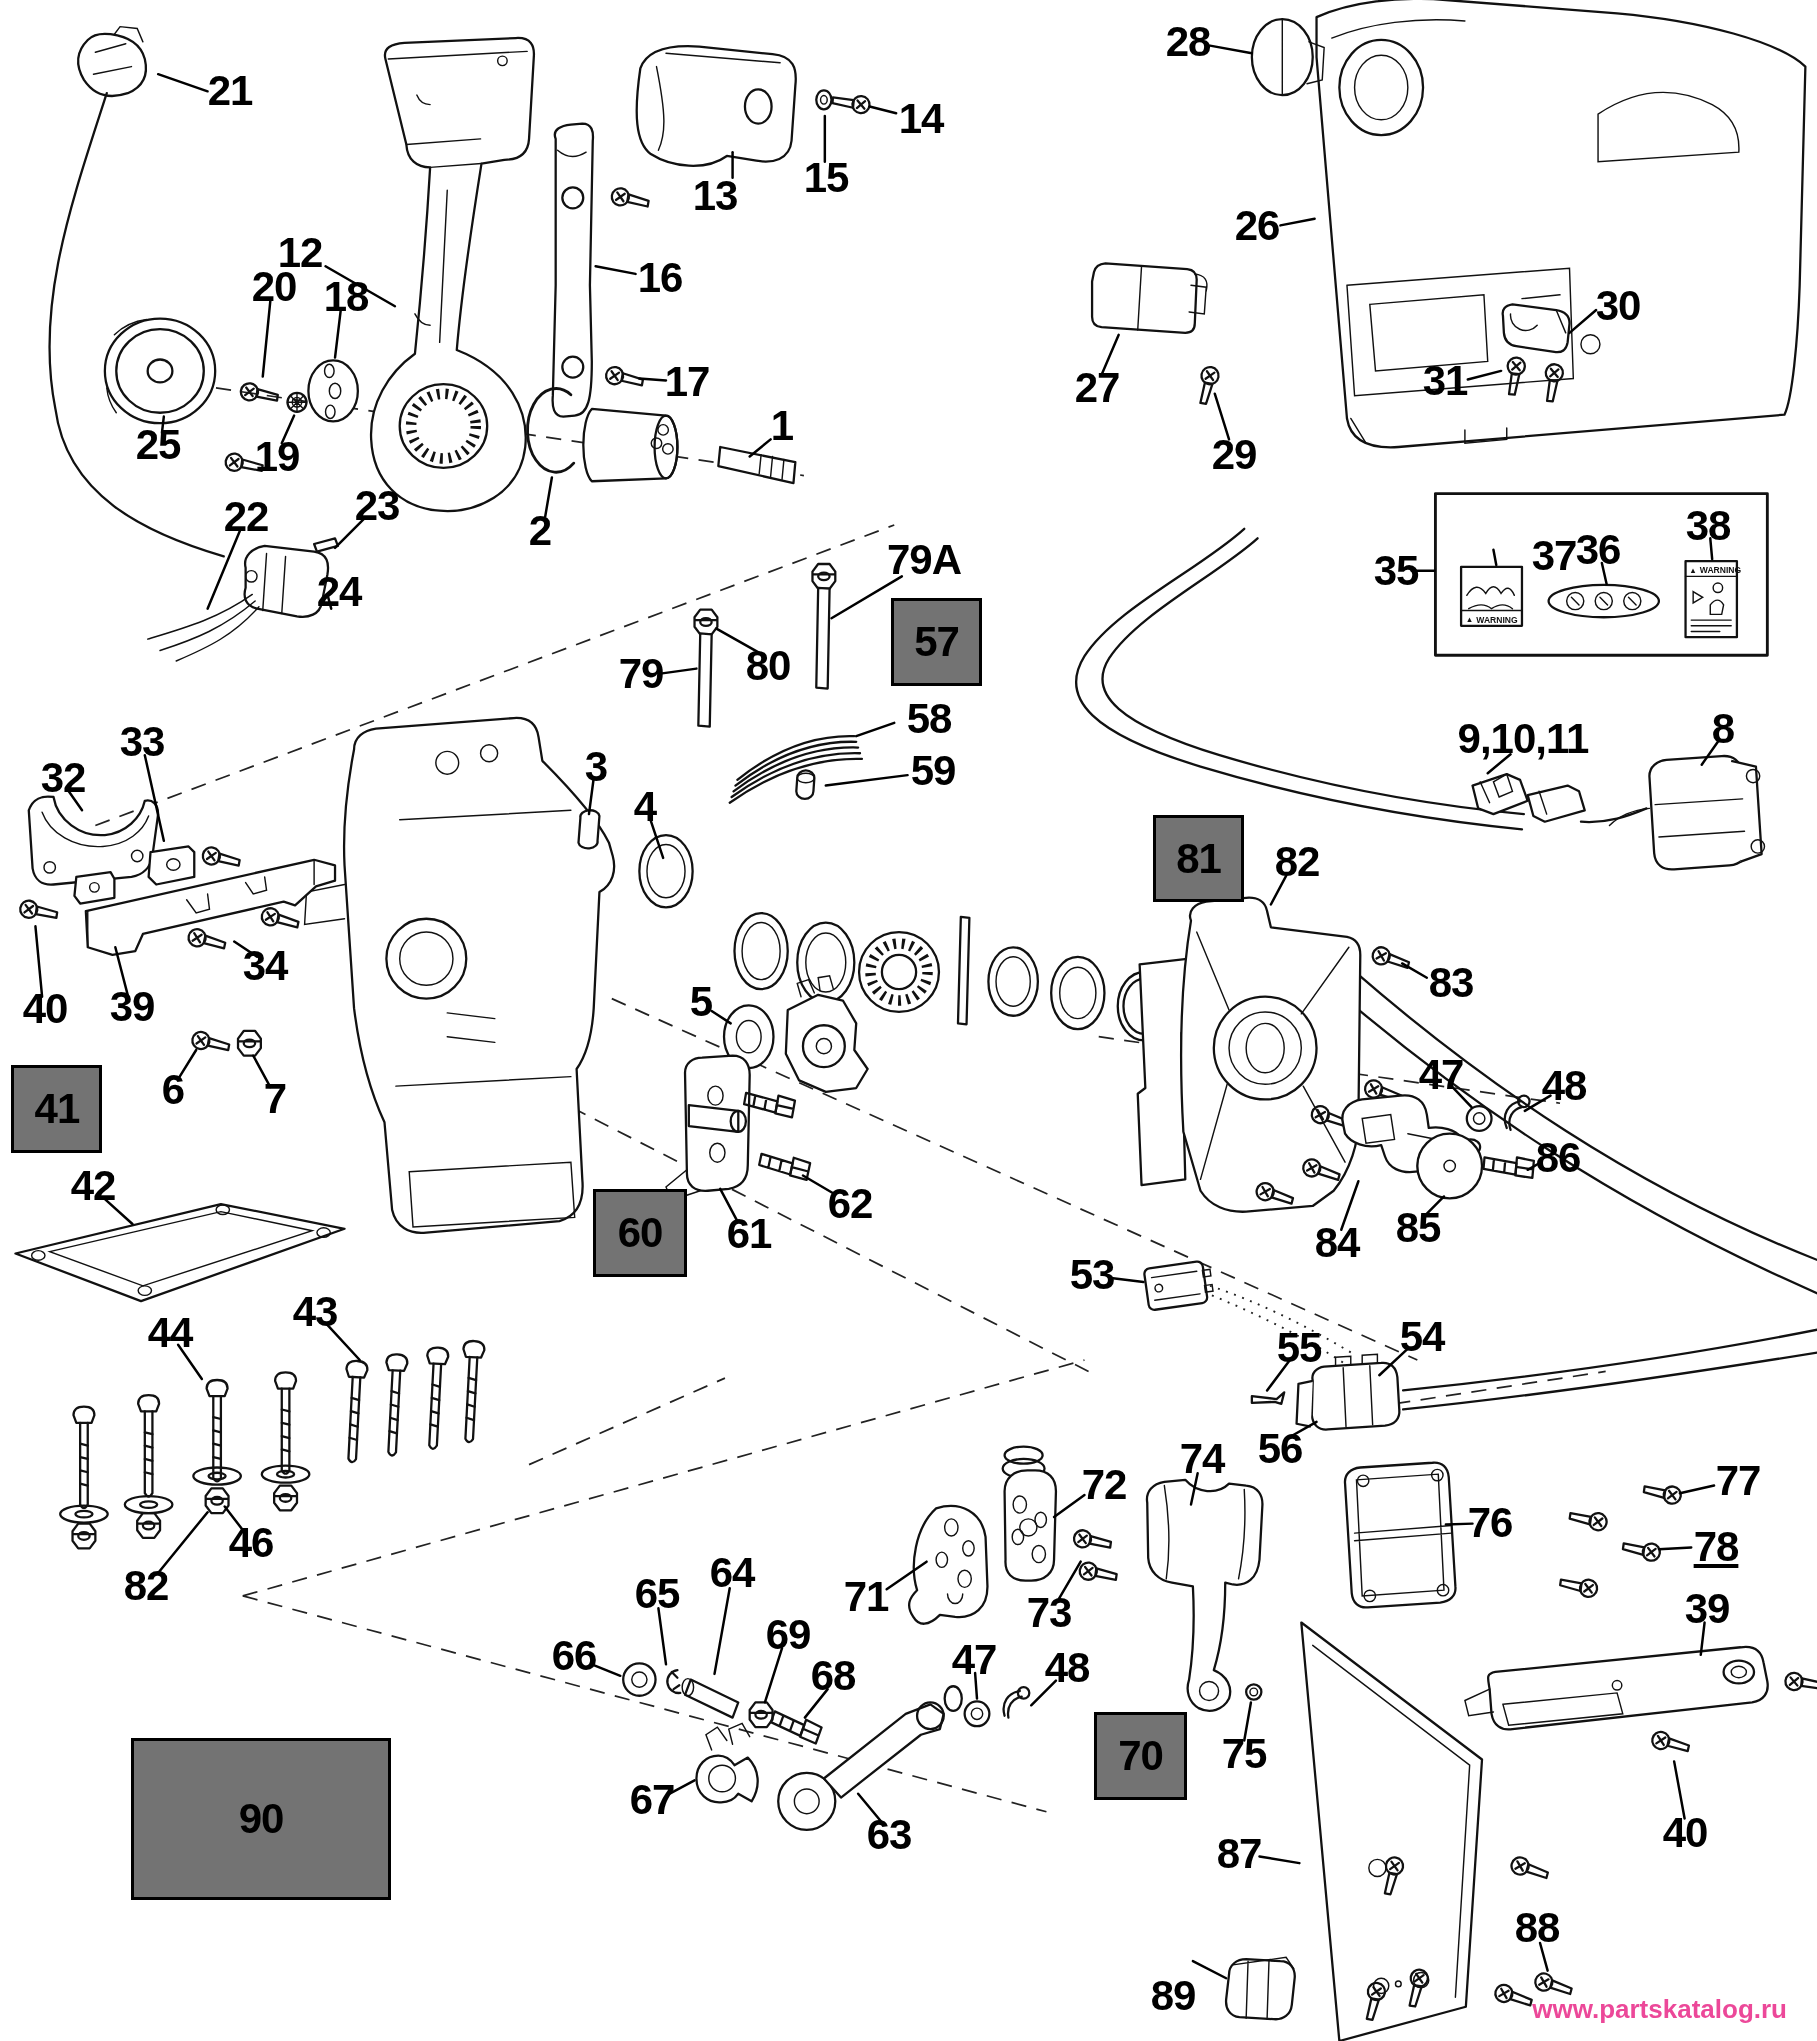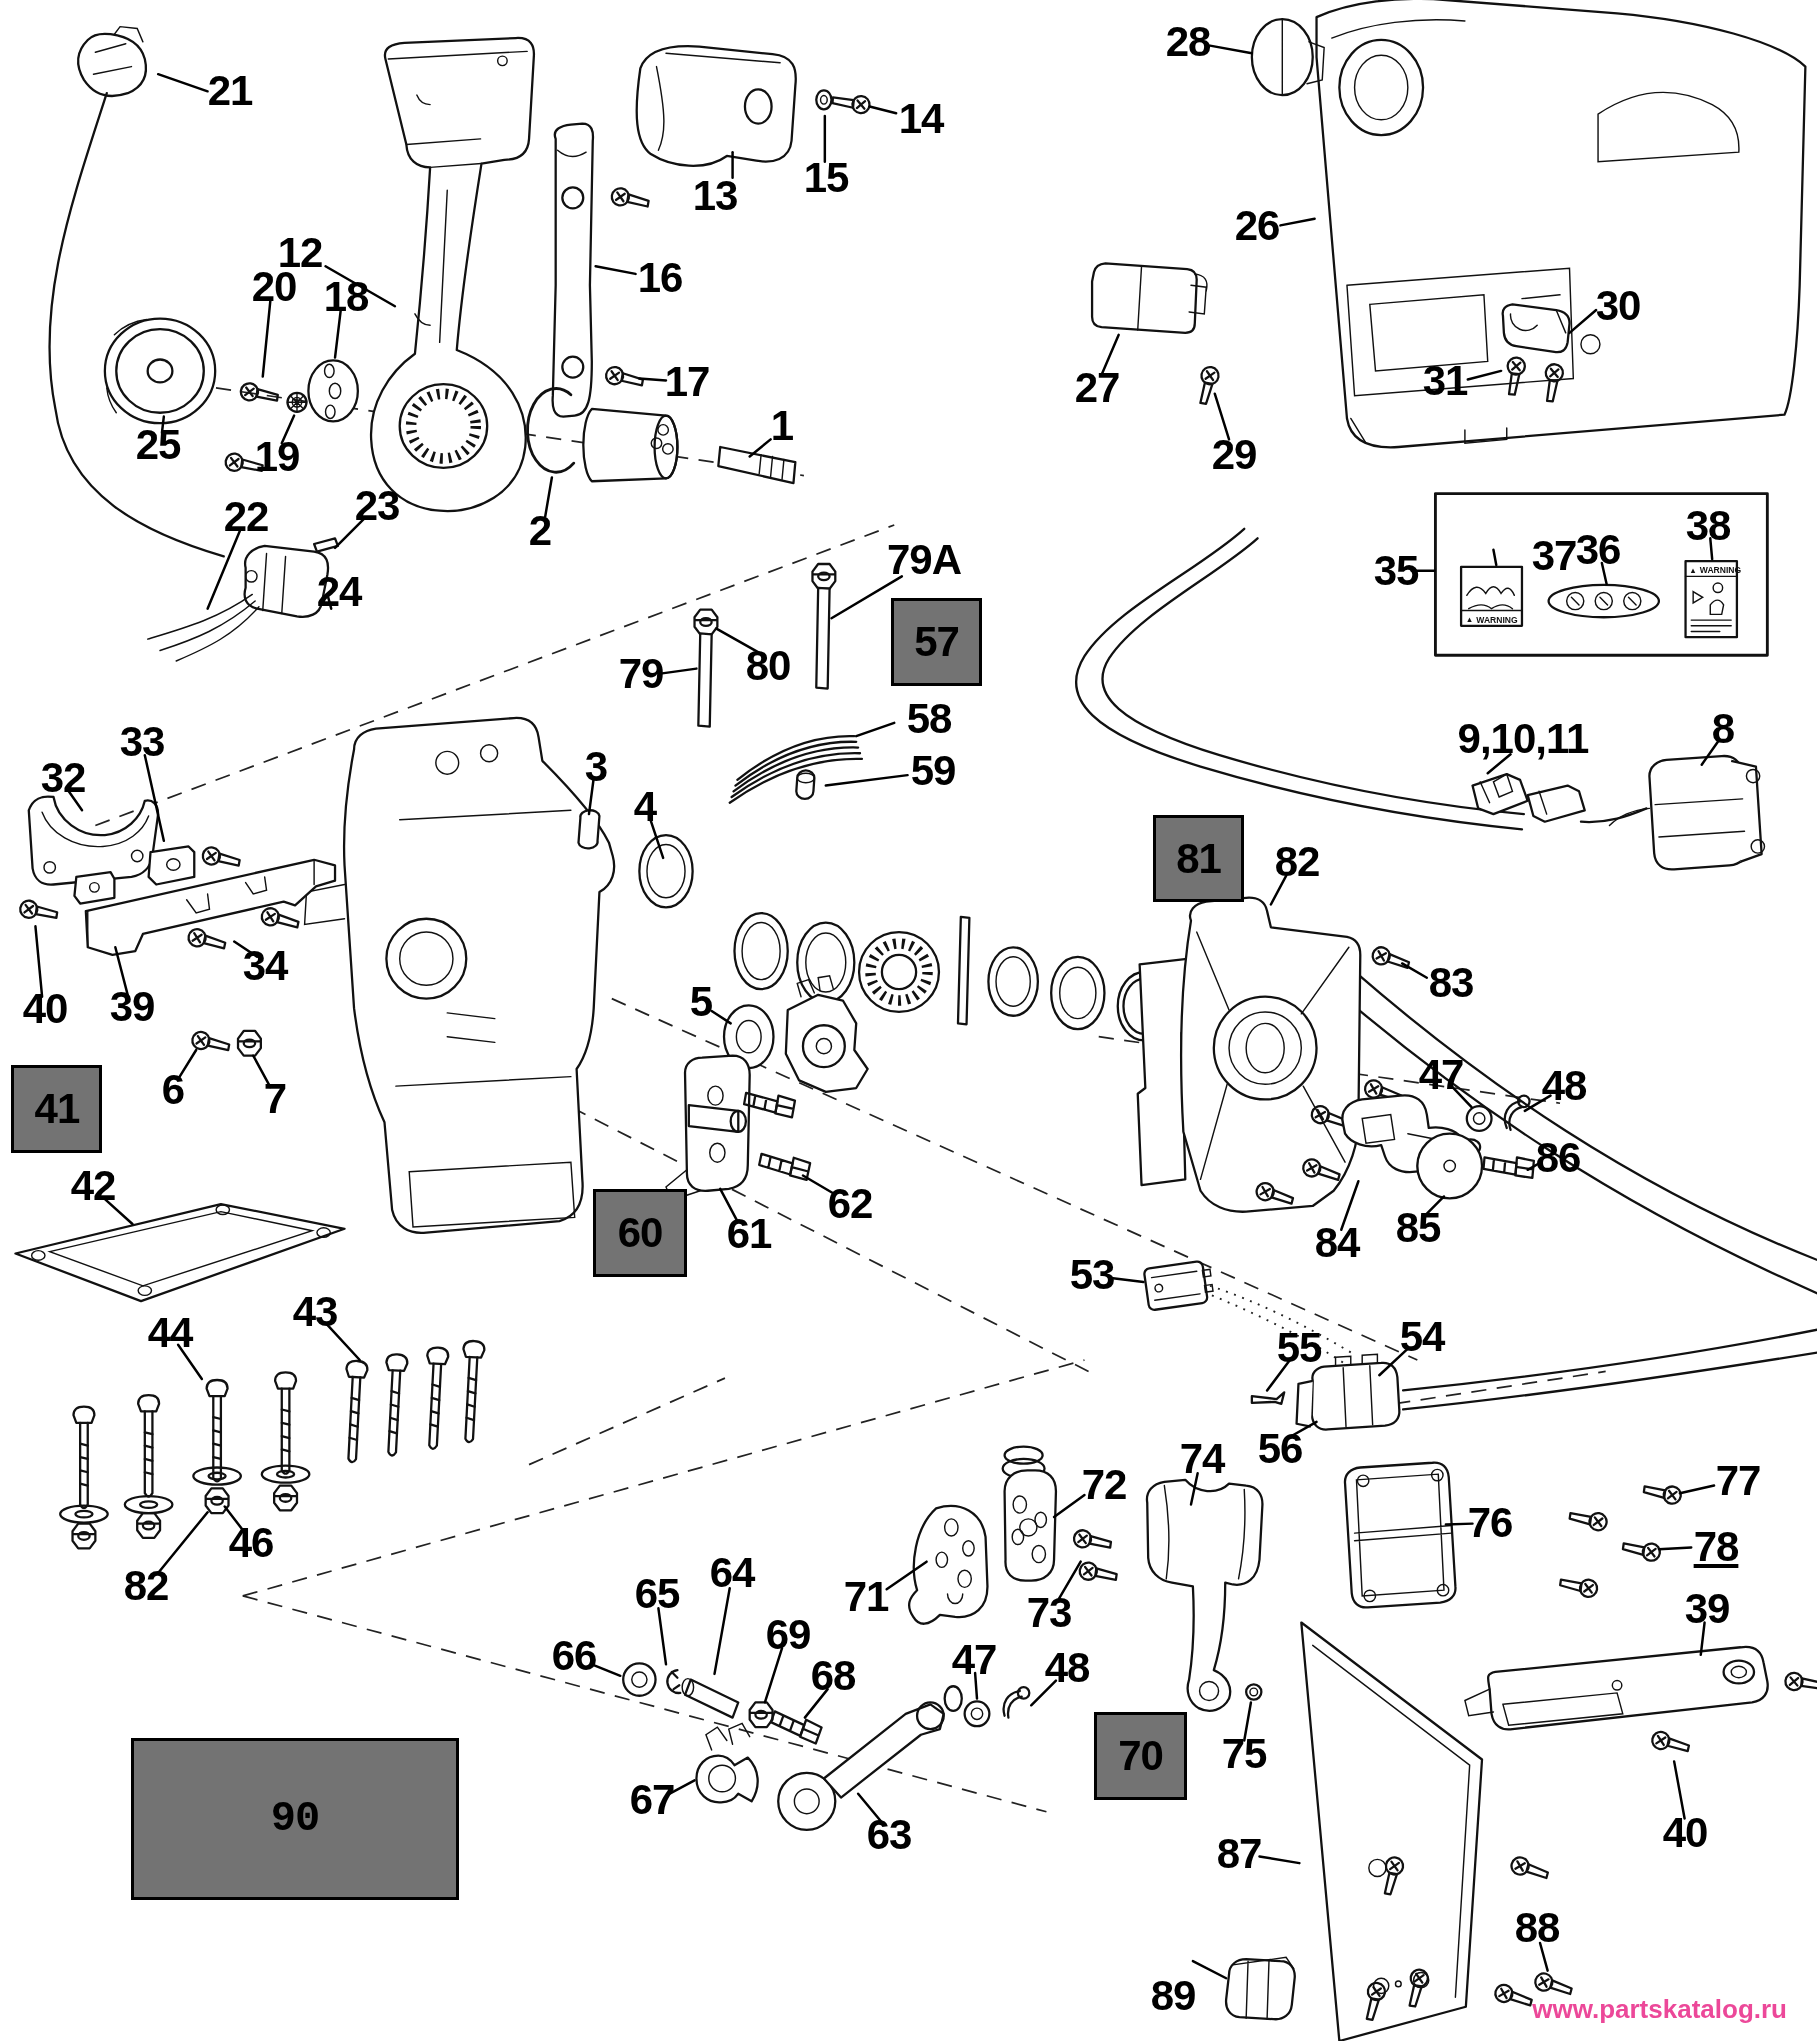--- a/index.html
+++ b/index.html
@@ -673,21 +673,21 @@
       <div class="co" style="left: 768px; top: 666px;">80</div>
       <div class="co boxed" style="left: 1153px; top: 815px; width: 91px; height: 87px;">81</div>
       <div class="co" style="left: 1297px; top: 862px;">82</div>
       <div class="co" style="left: 1451px; top: 983px;">83</div>
       <div class="co" style="left: 1337px; top: 1243px;">84</div>
       <div class="co" style="left: 1418px; top: 1228px;">85</div>
       <div class="co" style="left: 1558px; top: 1158px;">86</div>
       <div class="co" style="left: 1239px; top: 1854px;">87</div>
       <div class="co" style="left: 1537px; top: 1928px;">88</div>
       <div class="co" style="left: 1173px; top: 1996px;">89</div>
-      <div class="co boxed" style="left: 131px; top: 1738px; width: 328px; height: 162px; font-family: Liberation Mono, monospace;">90</div>
+      <div class="co boxed" style="left: 131px; top: 1738px; width: 260px; height: 162px;">90</div>
       <div class="co" style="left: 974px; top: 1660px;">47</div>
       <div class="co" style="left: 1067px; top: 1668px;">48</div>
       <div class="co" style="left: 1707px; top: 1609px;">39</div>
       <div class="co" style="left: 1685px; top: 1833px;">40</div>
     </div>
 
 <div class="watermark" style="color: #ec4899; left: auto; right: 31px; top: 1994px;">www.partskatalog.ru</div>
 
 </div>
 

